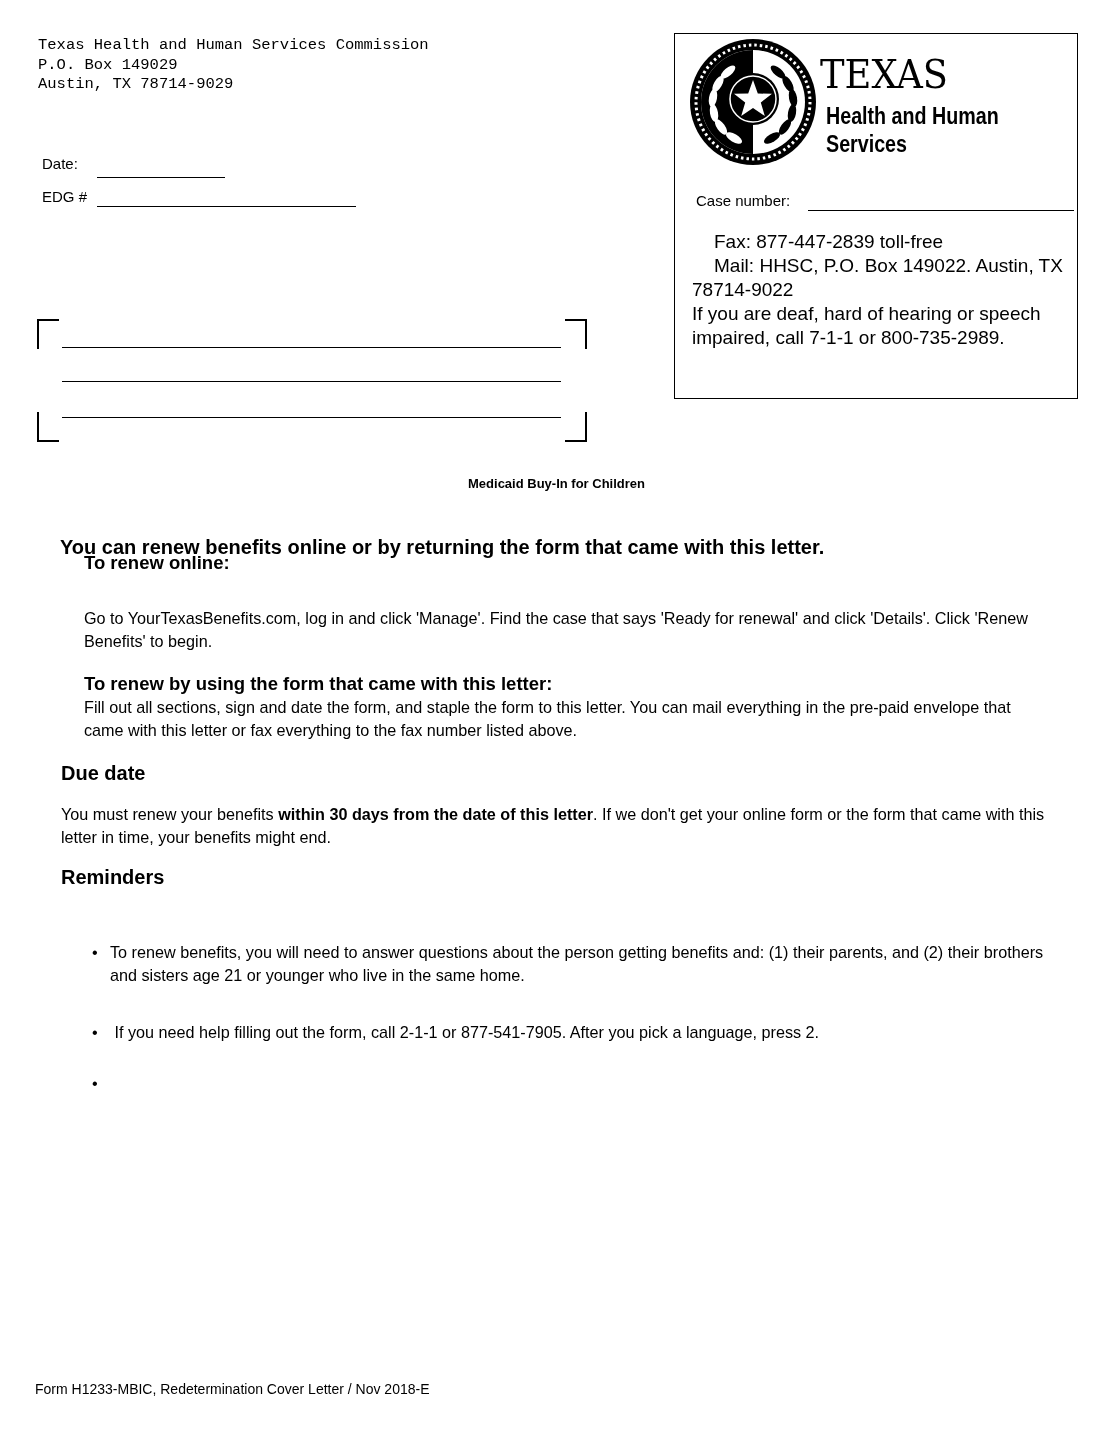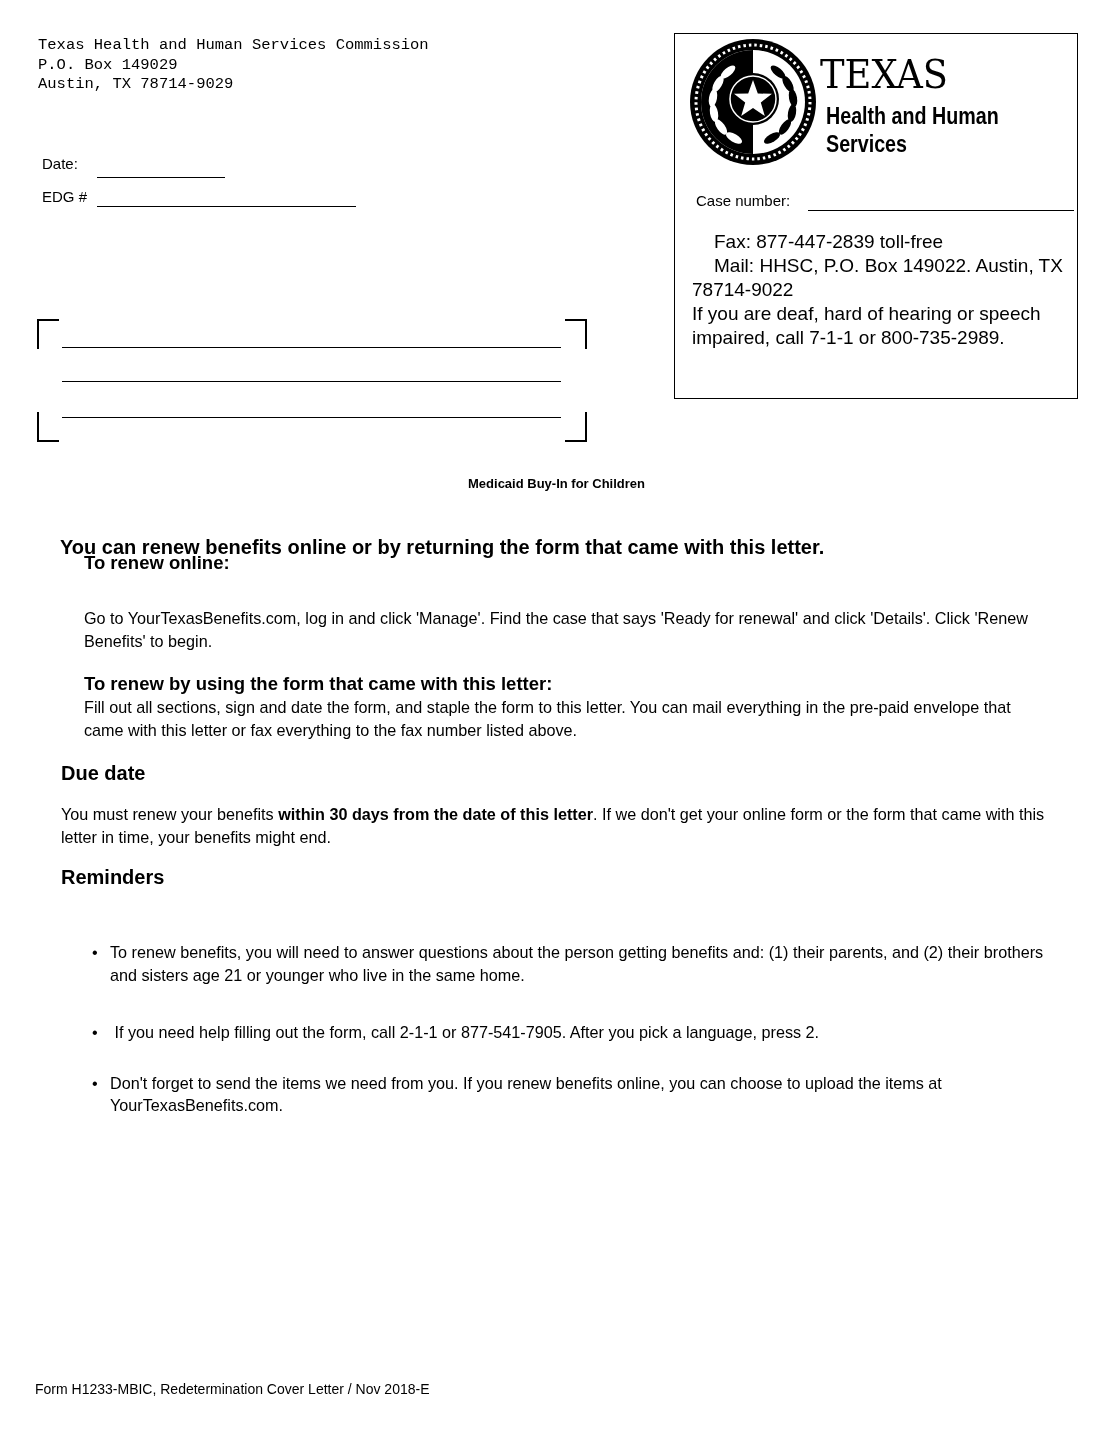--- a/index.html
+++ b/index.html
@@ -104,16 +104,16 @@
 <div class="abs para" style="left:84px; top:696px; width:950px;">Fill out all sections, sign and date the form, and staple the form to this letter. You can mail everything in the pre-paid envelope that came with this letter or fax everything to the fax number listed above.</div>
 
 <div class="abs sect" style="left:61px; top:762px;">Due date</div>
 <div class="abs para" style="left:61px; top:803px; width:1000px;"><span>You must renew your benefits </span><b>within 30 days from the date of this letter</b><span>. If we don't get your online form or the form that came with this letter in time, your benefits might end.</span></div>
 
 <div class="abs sect" style="left:61px; top:866px;">Reminders</div>
 
 <ul class="rem">
   <li style="margin-bottom:35px;"><span class="bullet">•</span><span>To renew benefits, you will need to answer questions about the person getting benefits and: (1) their parents, and (2) their brothers and sisters age 21 or younger who live in the same home.</span></li>
   <li style="margin-bottom:28px;"><span class="bullet">•</span><span style="white-space:pre;"> If you need help filling out the form, call 2-1-1 or 877-541-7905. After you pick a language, press 2.</span></li>
-  <li><span class="bullet">•</span><span>Don't forget to send the items we need from you. If you renew benefits online, you can choose to upload the items at YourTexasBenefits.com.</span></li>
+  <li><span class="bullet">•</span></li>
 </ul>
 
 <div class="abs footer">Form H1233-MBIC, Redetermination Cover Letter / Nov 2018-E</div>
 
 </body></html>

